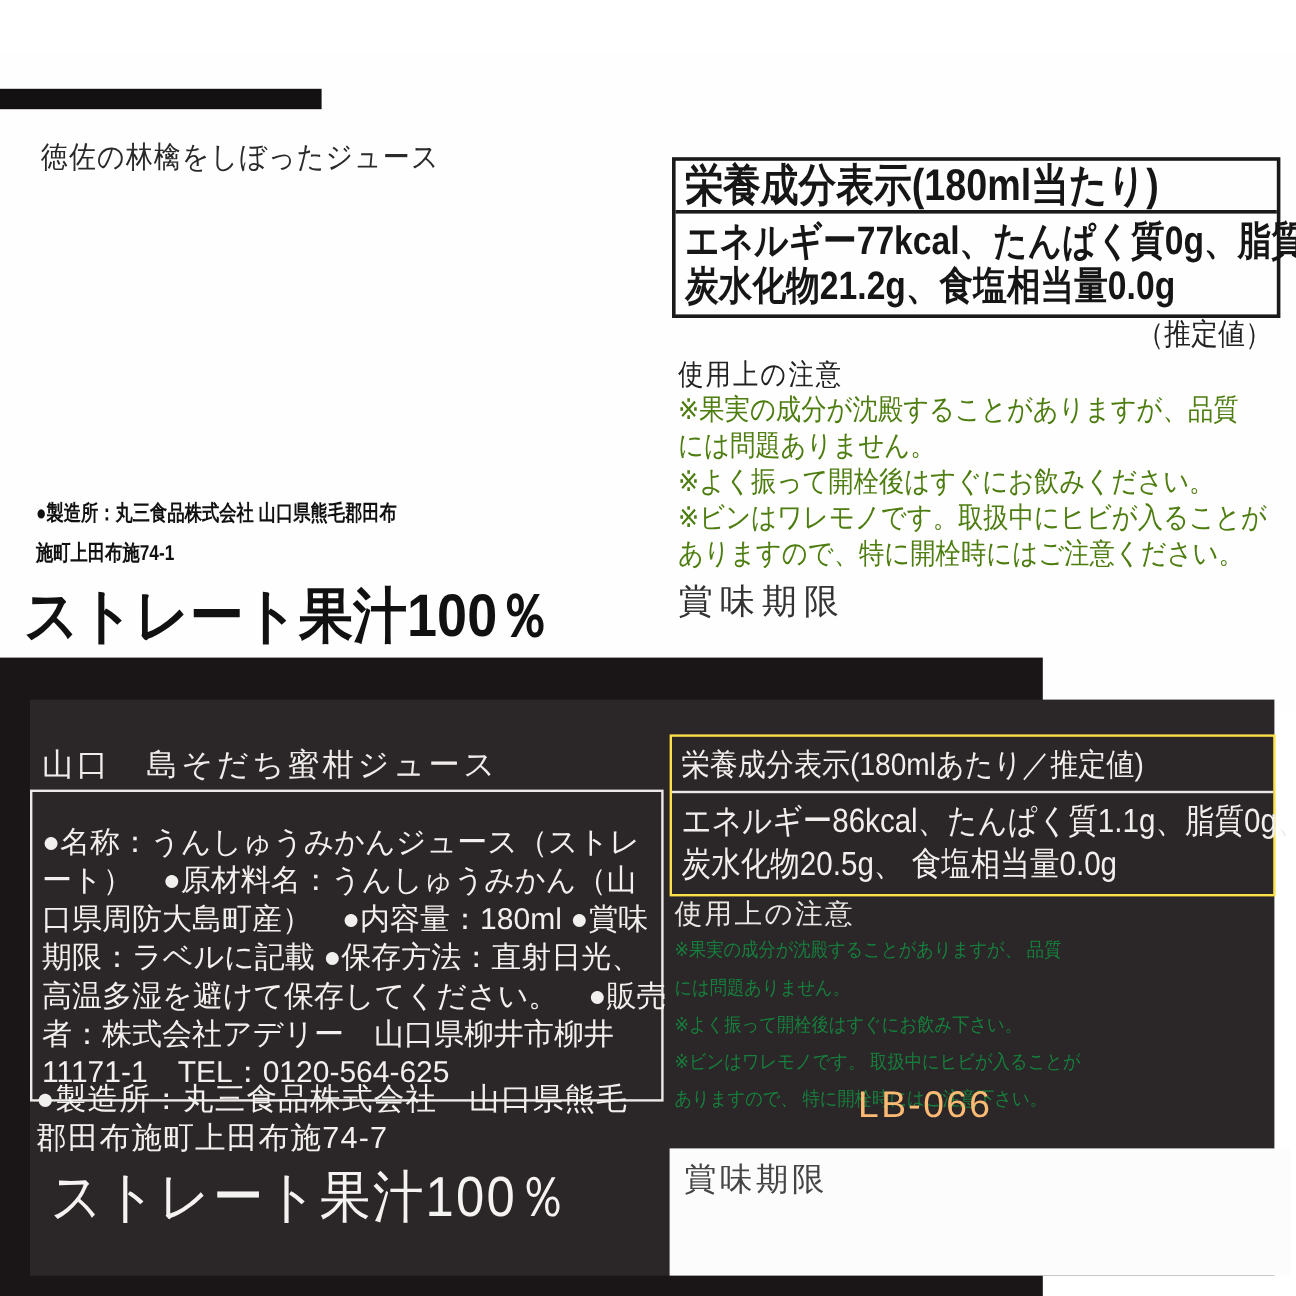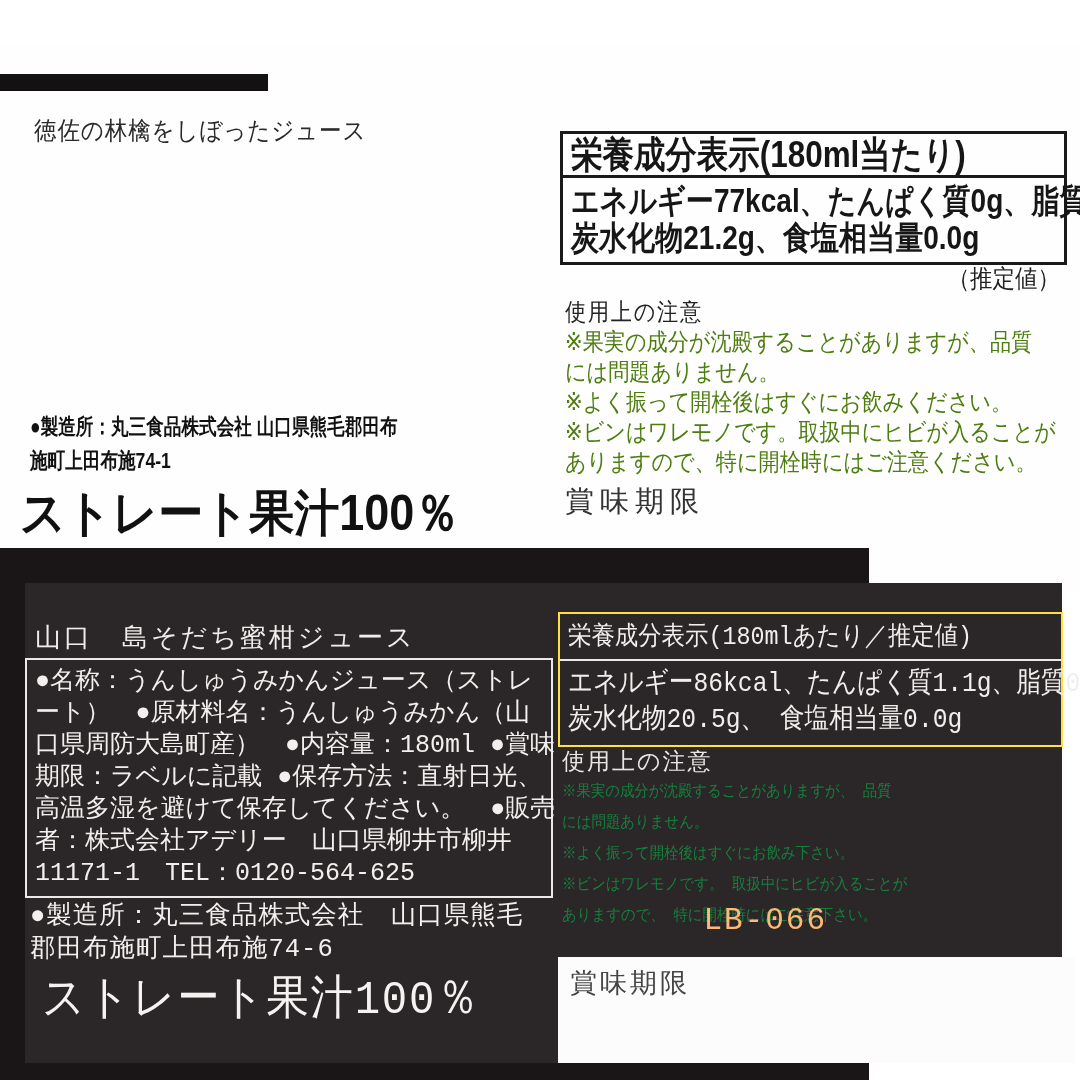--- a/index.html
+++ b/index.html
@@ -11,37 +11,37 @@
   .cond85{transform:scaleX(0.85);transform-origin:0 0;display:inline-block;}
   .cond88{transform:scaleX(0.88);transform-origin:0 0;display:inline-block;}
   .cond90{transform:scaleX(0.90);transform-origin:0 0;display:inline-block;}
 
   
   .top-half{position:absolute;left:0;top:0;width:1080px;height:548px;background:#fefefe;color:#161616;margin-top:44px;}
   .artifact-bar{position:absolute;left:0;top:30px;width:268px;height:17px;background:#141112;}
   .top-title{left:34px;top:70px;font-size:25px;font-weight:500;letter-spacing:1px;color:#2a2a2a;}
   .top-info-box{left:25px;top:111px;width:512px;border:3px solid #1a1a1a;padding:5px 8px;}
   .top-info-text{font-size:26px;font-weight:bold;line-height:33px;color:#111;}
-  .top-manufacturer{left:30px;top:366px;font-size:22px;font-weight:bold;line-height:34px;color:#111;}
+  .top-manufacturer{left:30px;top:366px;font-size:18px;font-weight:bold;line-height:34px;color:#111;}
   .top-headline{left:20px;top:436px;font-size:50px;font-weight:bold;color:#111;}
 
   .top-nutrition{left:560px;top:87px;width:501px;border:3px solid #1a1a1a;}
   .top-nutrition .nut-header{border-bottom:3px solid #1a1a1a;padding:3px 8px 2px 8px;font-size:37px;font-weight:bold;line-height:36px;}
   .top-nutrition .nut-body{padding:4px 8px 6px 8px;font-size:33px;font-weight:bold;line-height:37px;}
   .top-estimate{top:218px;right:20px;font-size:25px;color:#222;transform:scaleX(0.9);transform-origin:100% 0;}
   .top-usage-title{left:565px;top:252px;font-size:24px;color:#222;letter-spacing:2px;}
   .top-usage-notes{left:565px;top:283px;font-size:24px;line-height:30px;color:#4d7c0f;width:515px;}
   .top-expiry{left:565px;top:438px;font-size:29px;letter-spacing:6px;color:#333;}
 
   
-  .bottom-half{position:absolute;left:0;top:548px;width:869px;height:532px;background:#1a1617;color:#f1efed;font-family:Liberation Mono, monospace;}
+  .bottom-half{position:absolute;left:0;top:548px;width:869px;height:532px;background:#1a1617;color:#f1efed;}
   .bottom-panel{position:absolute;left:25px;top:35px;width:1037px;height:480px;background:#2b2627;}
   .bottom-title{left:35px;top:72px;font-size:26px;letter-spacing:3px;color:#efedeb;}
   .bottom-info-box{left:25px;top:110px;width:508px;border:2px solid #eceae8;padding:6px 8px;}
-  .bottom-info-text{font-size:25px;line-height:32px;color:#f2f0ee;}
+  .bottom-info-text{font-size:25px;line-height:32px;color:#f2f0ee;margin-top:20px;}
   .bottom-manufacturer{left:30px;top:352px;font-size:25.5px;line-height:33px;letter-spacing:1px;color:#f2f0ee;}
   .bottom-headline{left:42px;top:418px;font-size:47px;font-weight:400;letter-spacing:2px;color:#f5f3f1;}
 
   .bottom-nutrition{left:558px;top:64px;width:501px;border:2px solid #fde047;}
   .bottom-nutrition .nut-header{border-bottom:2px solid #eceae8;padding:4px 8px 3px 8px;font-size:26px;line-height:38px;}
   .bottom-nutrition .nut-body{padding:5px 8px 7px 8px;font-size:28px;line-height:36px;}
   .bottom-usage-title{left:562px;top:198px;font-size:23px;letter-spacing:2px;color:#e9e7e5;}
   .bottom-usage-notes{left:562px;top:229px;font-size:16px;line-height:31px;color:#15803d;width:515px;}
   .lb-code{top:355px;right:42px;font-size:31px;letter-spacing:2px;color:#fdba74;}
   .expiry-box{left:558px;top:409px;width:517px;height:106px;background:#fcfcfc;}
@@ -110,21 +110,21 @@
 ート）　●原材料名：うんしゅうみかん（山
 口県周防大島町産）　●内容量：180ml ●賞味
 期限：ラベルに記載 ●保存方法：直射日光、
 高温多湿を避けて保存してください。　●販売
 者：株式会社アデリー　山口県柳井市柳井
 11171-1　TEL：0120-564-625</div>
     </div>
 
     <div class="abs bottom-manufacturer">
       <span class="pre">●製造所：丸三食品株式会社　山口県熊毛
-郡田布施町上田布施74-6</span>
+郡田布施町上田布施74-7</span>
     </div>
 
     <div class="abs bottom-headline">
       <span class="cond90">ストレート果汁100％</span>
     </div>
 
     <div class="abs bottom-nutrition">
       <div class="nut-header">
         <span class="cond90">栄養成分表示(180mlあたり／推定値)</span>
       </div>

